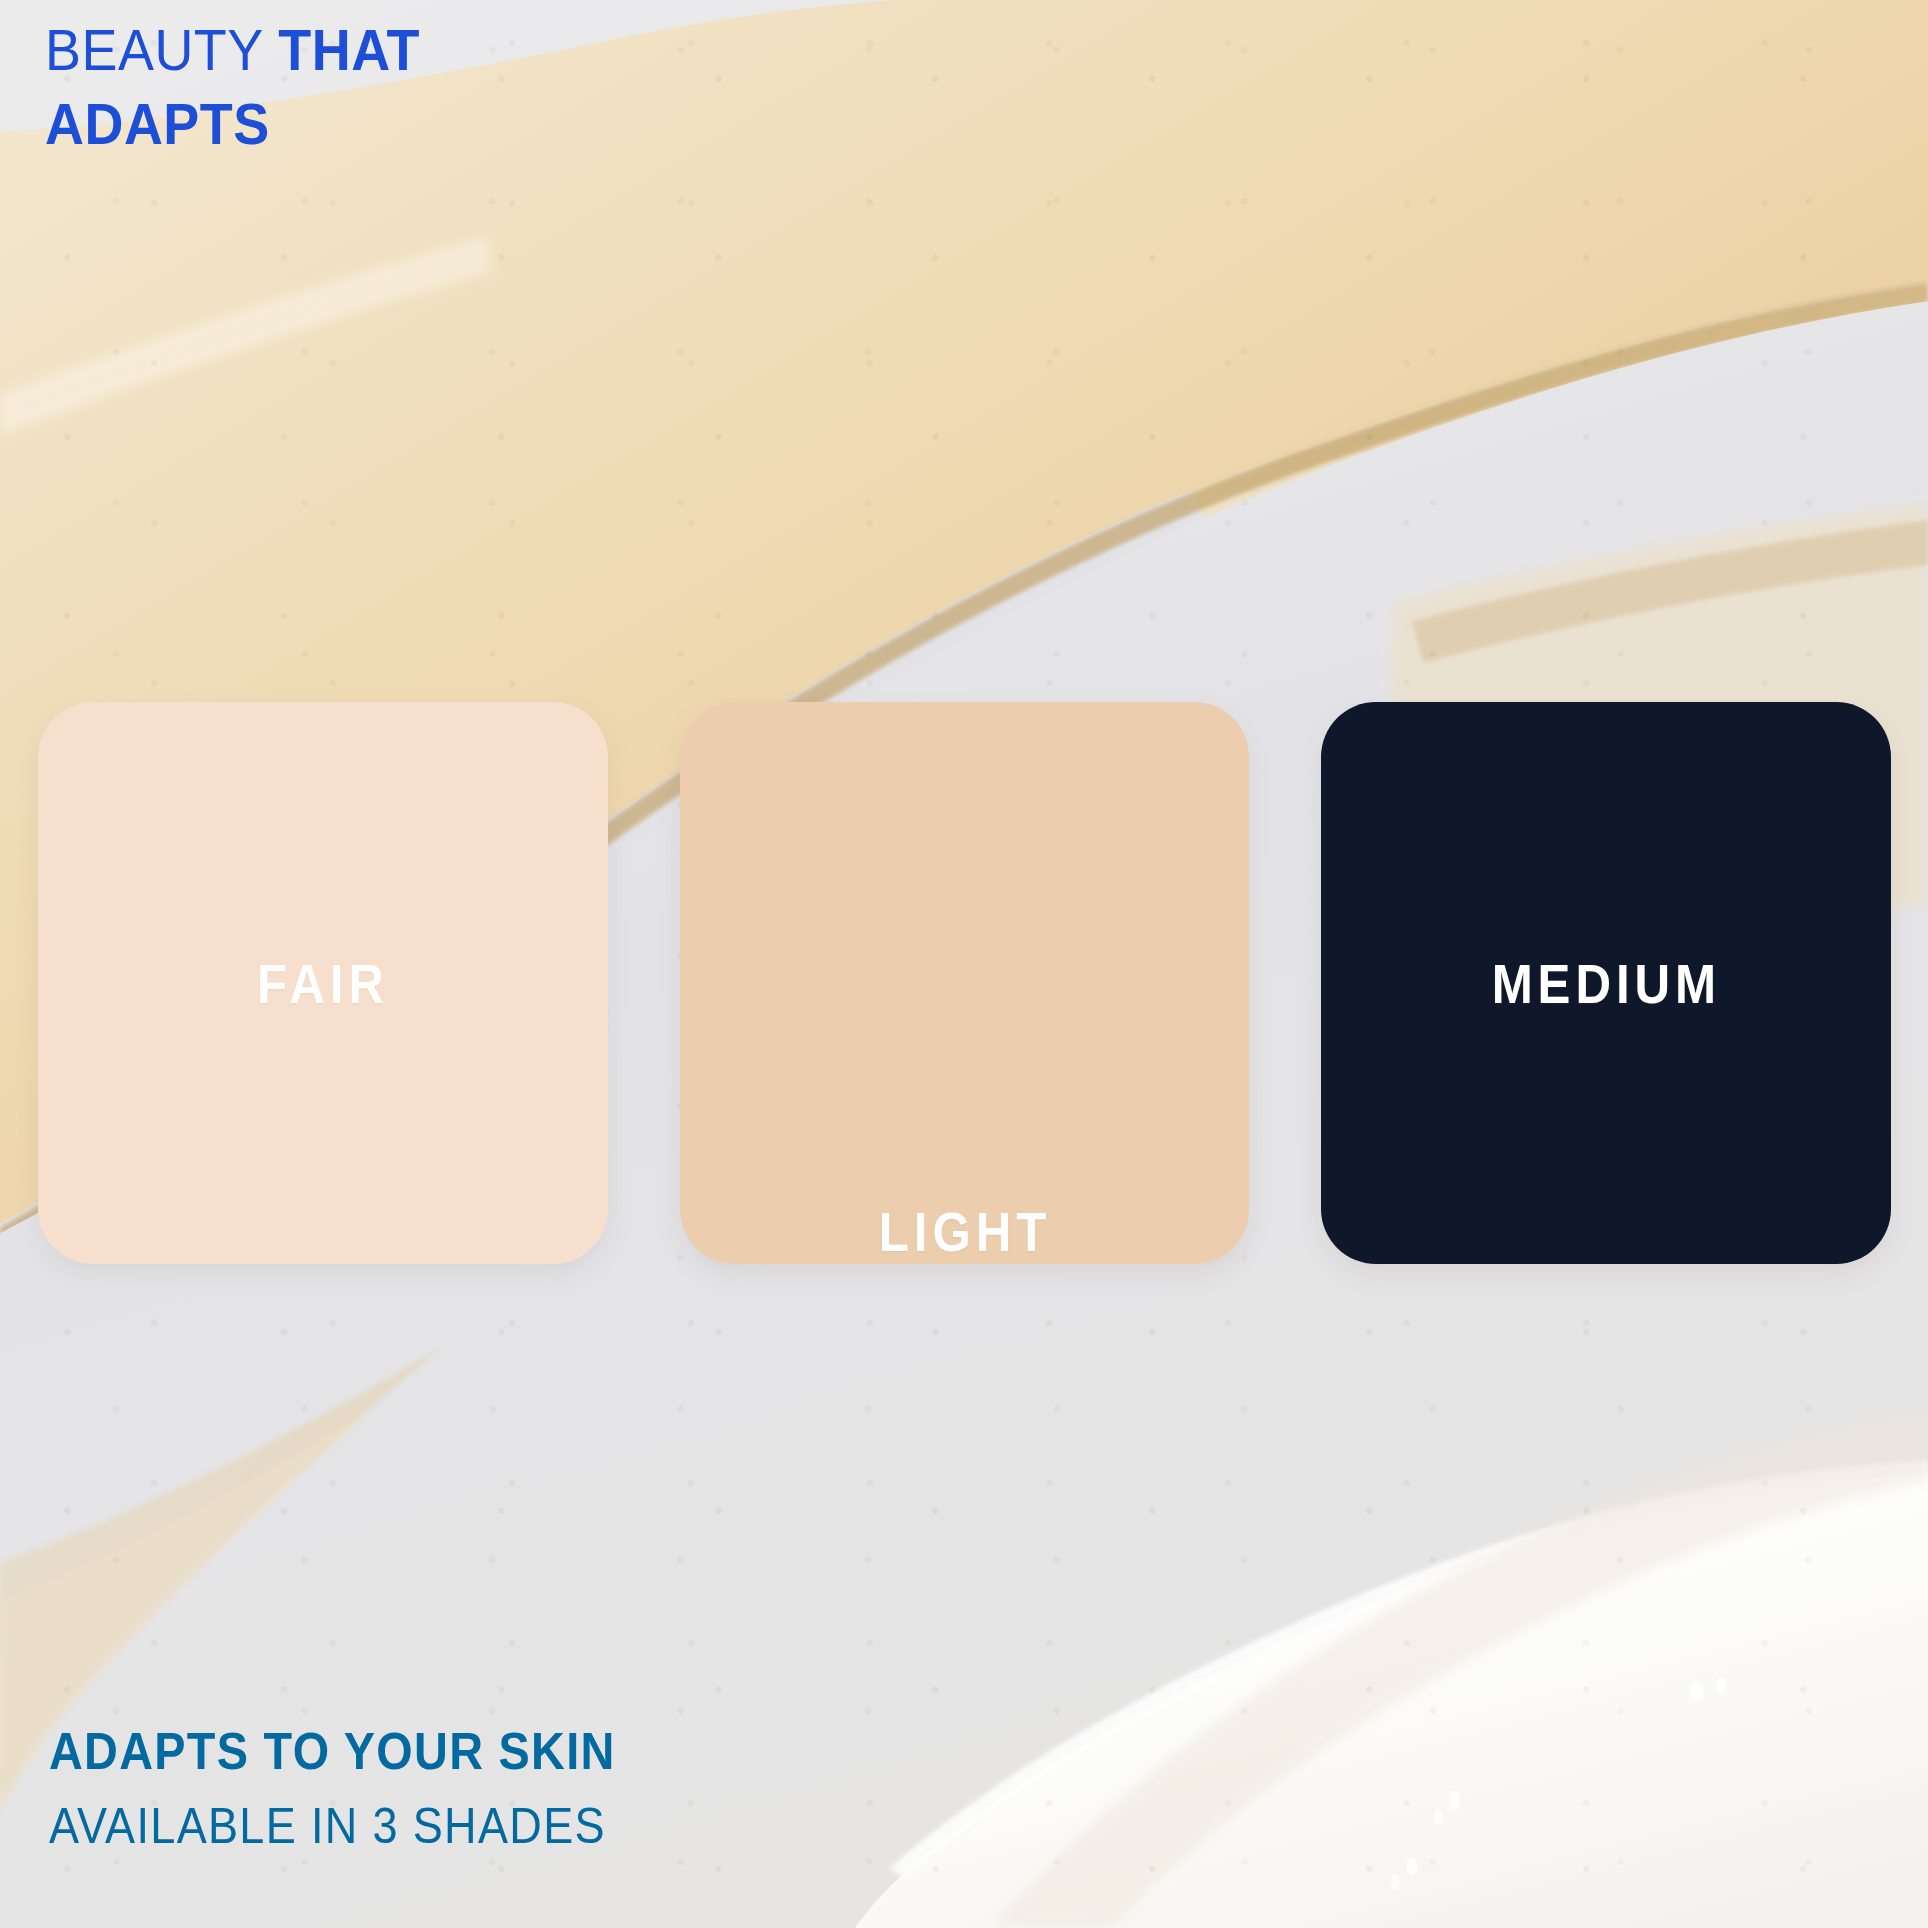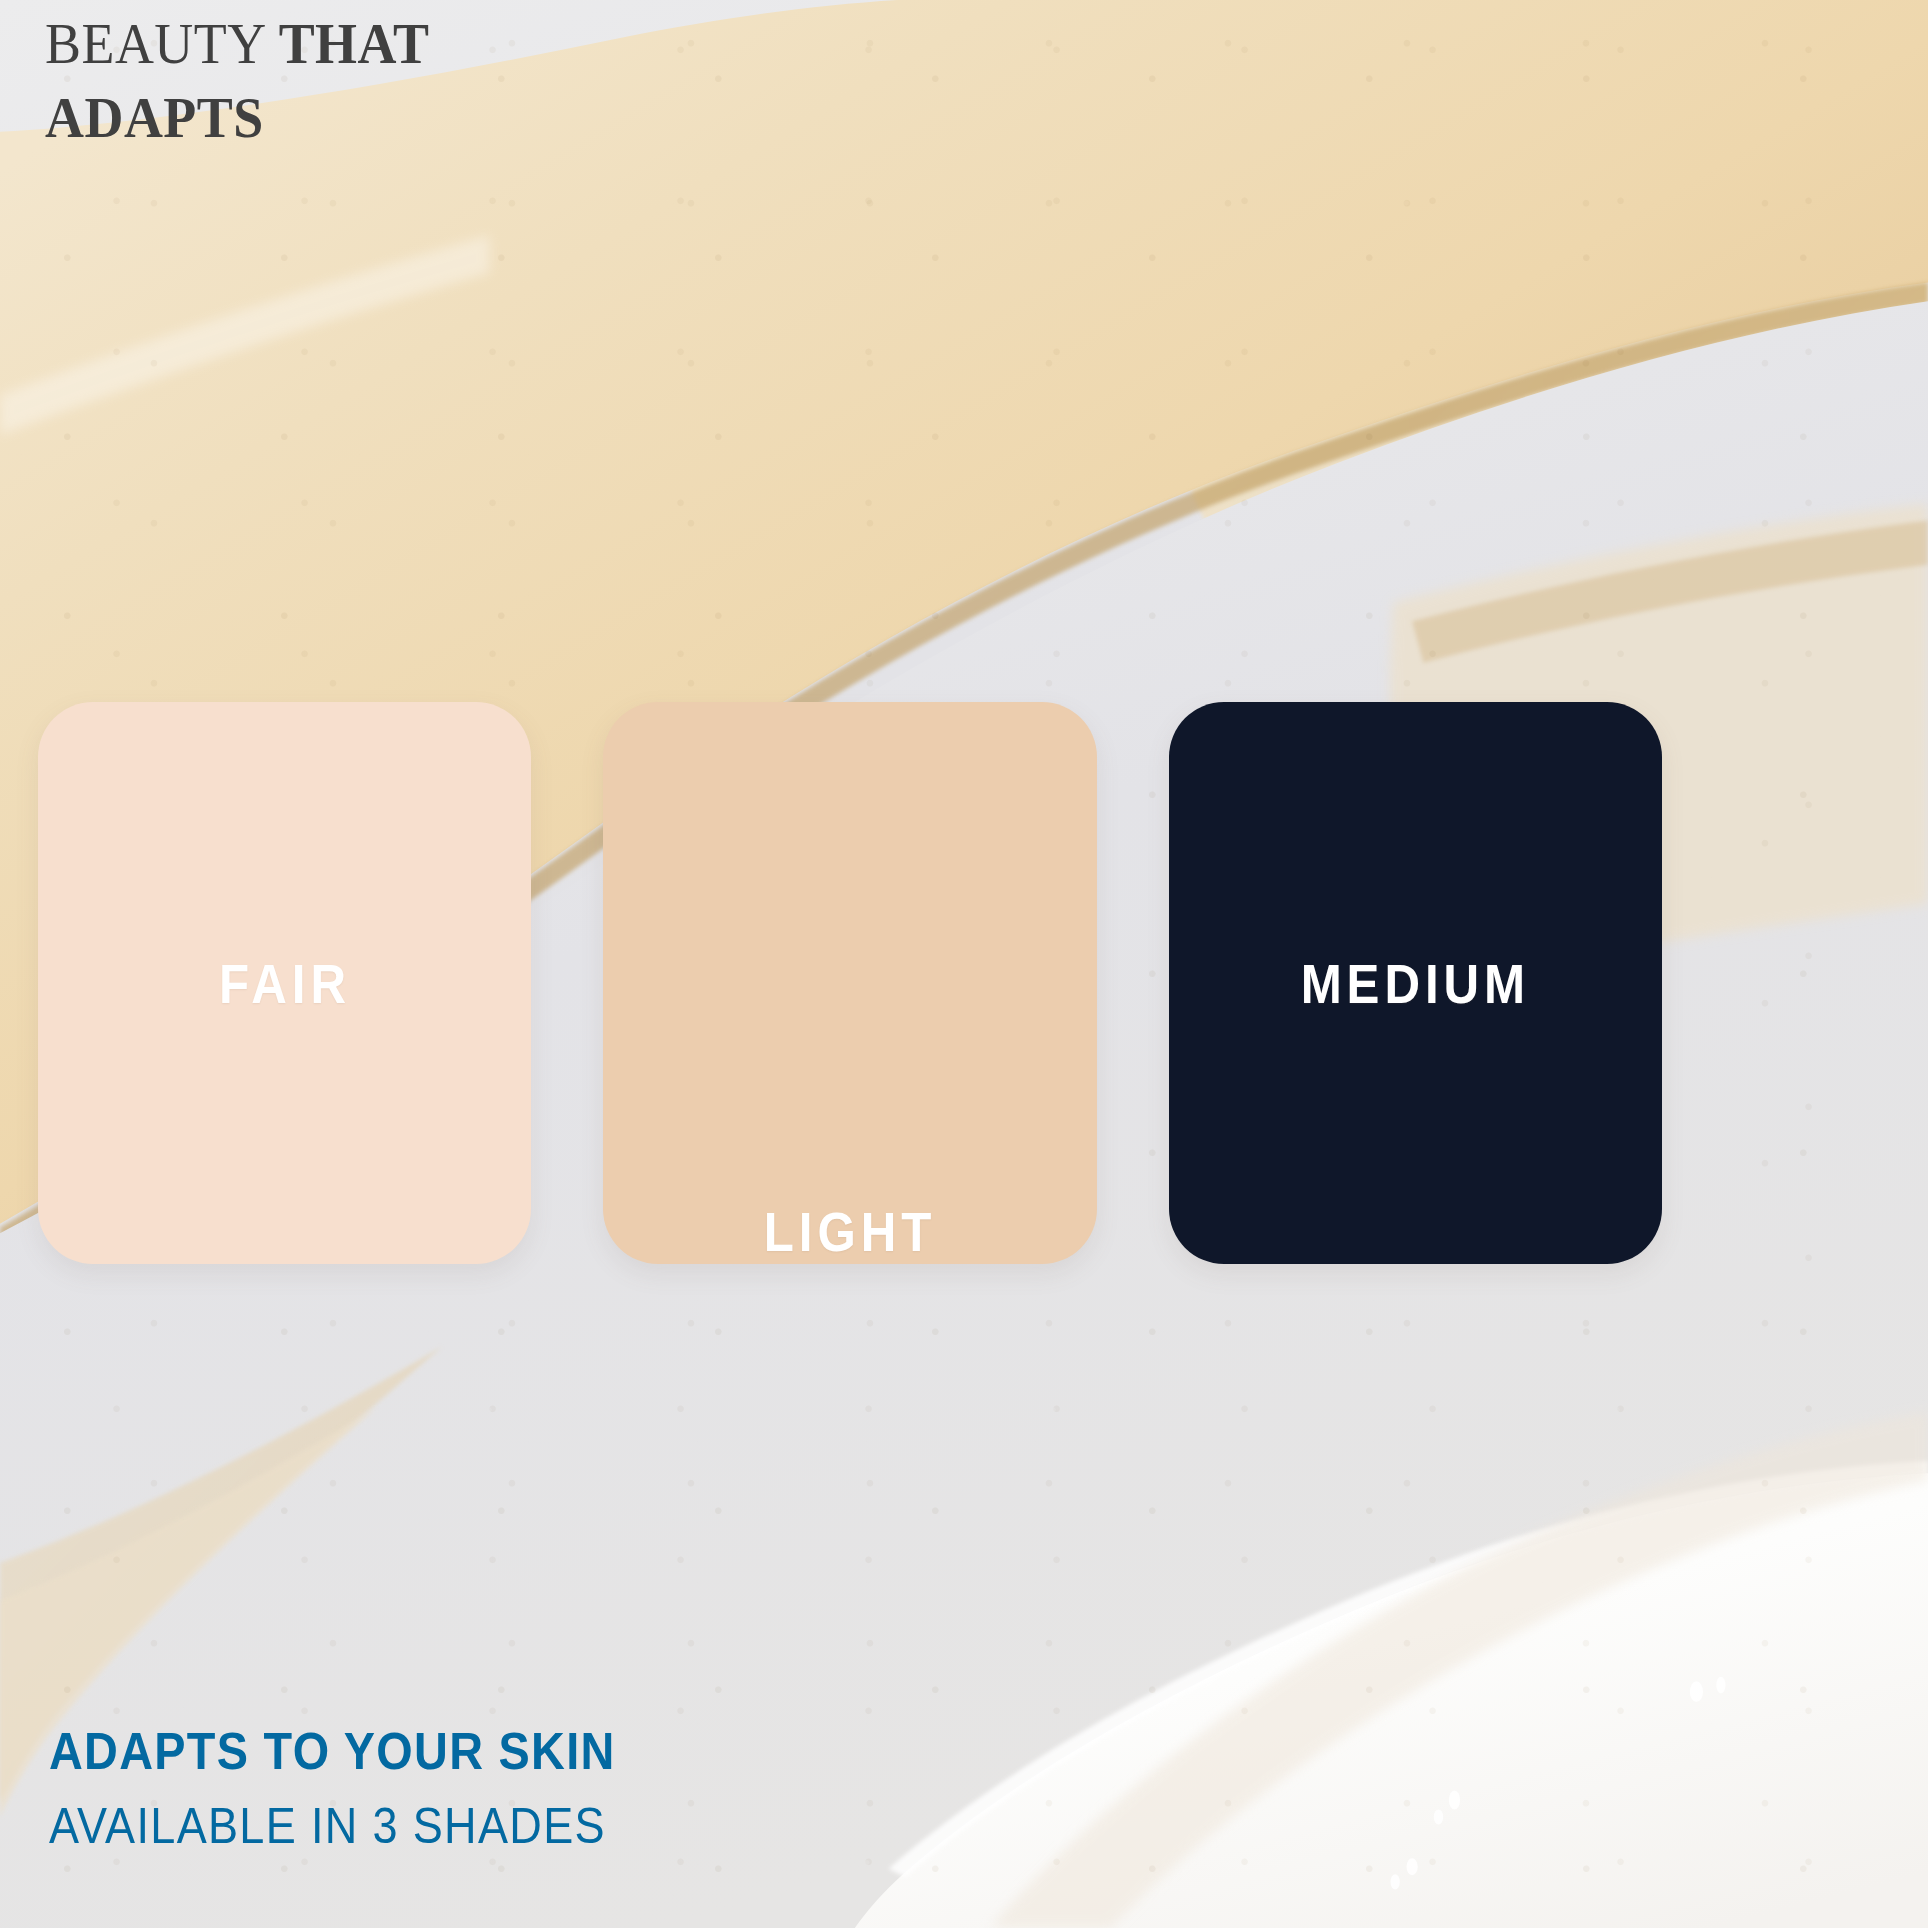--- a/index.html
+++ b/index.html
@@ -24,42 +24,41 @@
       radial-gradient(circle at 47% 12%, rgba(255,255,255,.4) 0 1.9px, transparent 2.8px),
       radial-gradient(circle at 62% 33%, rgba(160,135,95,.13) 0 2.8px, transparent 3.8px),
       radial-gradient(circle at 74% 8%,  rgba(255,255,255,.45) 0 1.9px, transparent 2.8px),
       radial-gradient(circle at 86% 27%, rgba(160,135,95,.14) 0 2.8px, transparent 3.8px);
     background-size:169px 141px, 217px 179px, 141px 198px, 188px 151px, 245px 188px, 179px 160px;
     mix-blend-mode:multiply;
   }
 
   
   #headline {
-    position:absolute; left:45px; top:14px;
+    position:absolute; left:45px; top:20px;
     line-height:1.02;
-    color:#404040;
+    color:#1d4ed8;
     letter-spacing:.035em;
-    font-family:Liberation Serif, serif;
   }
   #headline .l1, #headline .l2 {
     font-size:58px;
     white-space:nowrap;
     display:block;
     transform:scaleX(.93);
     transform-origin:left center;
   }
   #headline .thin { font-weight:300; }
   #headline .bold { font-weight:700; }
   #headline .l2 { margin-top:15px; }
 
   
   #swatch-row {
     position:absolute;
     left:38px; top:702px;
-    width:1624px; height:562px;
+    width:1853px; height:562px;
     display:flex;
     gap:72px;
   }
   .swatch {
     flex:1 1 0;
     border-radius:55px;
     position:relative;
     display:flex;
     align-items:center;
     justify-content:center;

